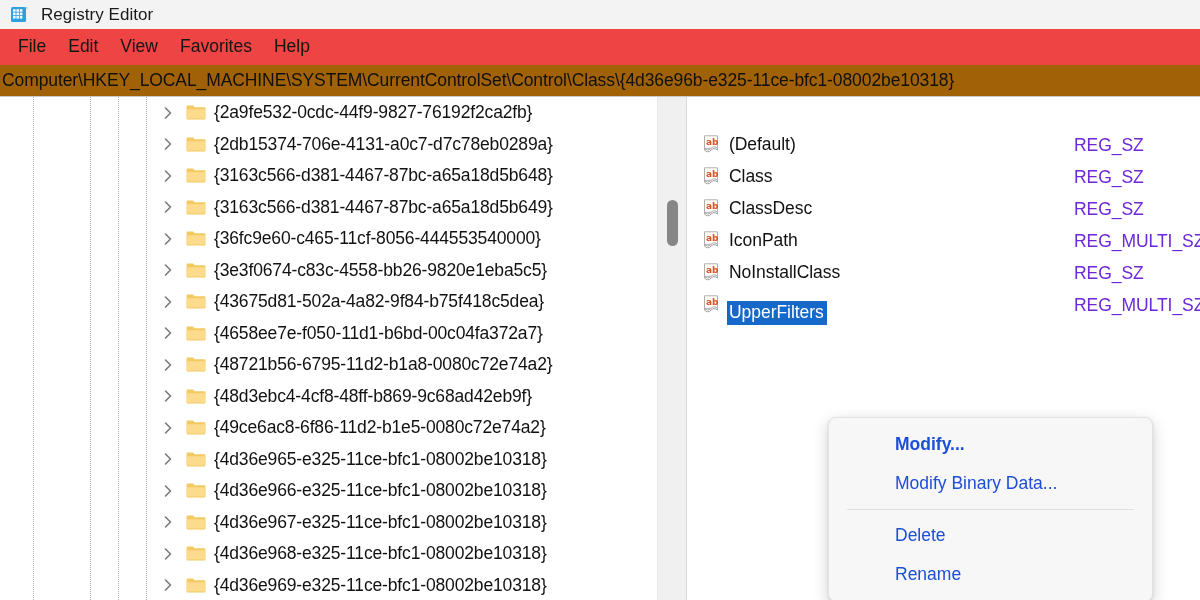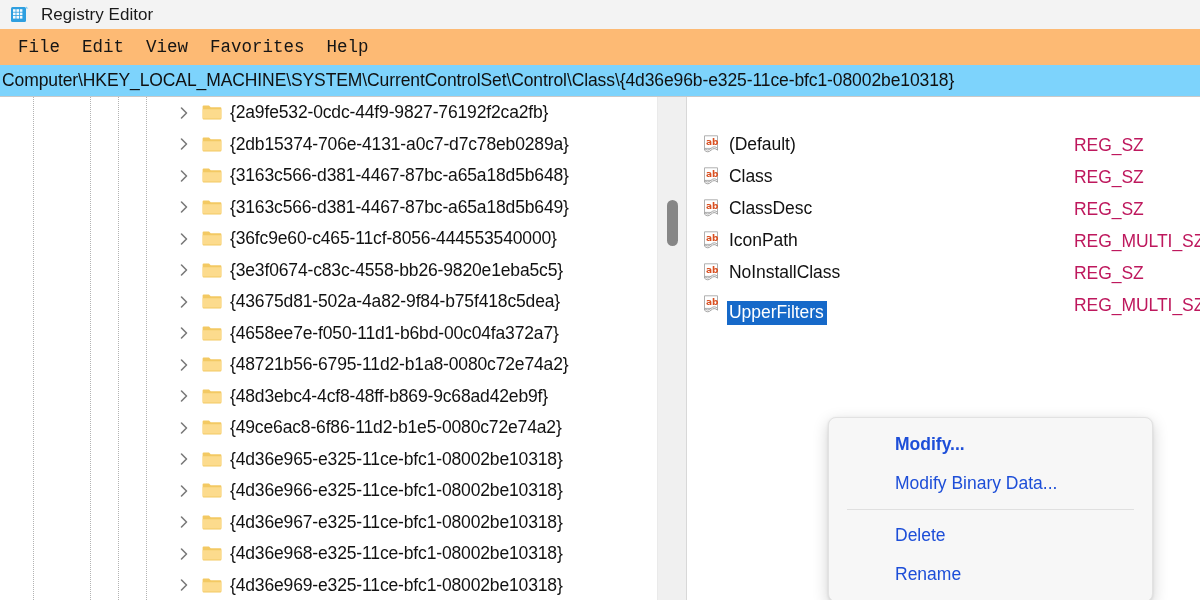--- a/index.html
+++ b/index.html
@@ -42,42 +42,41 @@
     margin-left: 11px;
     letter-spacing: 0.05px;
     white-space: nowrap;
   }
 
   
   .menubar {
     position: absolute;
     left: 0; top: 29px;
     width: 1200px; height: 36px;
-    background: #fdba74;
+    background: #ef4444;
     display: flex;
     align-items: center;
     padding-left: 7px;
     box-sizing: border-box;
-    font-family: Liberation Mono, monospace;
   }
   .menu-item {
     font-size: 17.5px;
     color: #151515;
     padding: 3px 11px 4px 11px;
     white-space: nowrap;
     cursor: default;
     border-radius: 3px;
   }
 
   
   .addressbar {
     position: absolute;
     left: 0; top: 65px;
     width: 1200px; height: 32px;
-    background: #7dd3fc;
+    background: #a16207;
     border-bottom: 1px solid #c9c9c9;
     box-sizing: border-box;
     display: flex;
     align-items: center;
   }
   .address-text {
     font-size: 17.5px;
     color: #101010;
     white-space: nowrap;
     padding-left: 2px;
@@ -111,21 +110,20 @@
     width: 1px;
     height: 503px;
     background-image: linear-gradient(to bottom, #9a9a9a 1px, transparent 1px);
     background-size: 1px 2px;
     opacity: 0.75;
   }
   .tree-rows {
     position: absolute;
     left: 0; top: 0;
     width: 657px;
-    padding-left: 16px;
   }
   .tree-row {
     position: relative;
     height: 31.5px;
     display: flex;
     align-items: center;
     padding-left: 160px;
     box-sizing: border-box;
     cursor: default;
   }
@@ -236,21 +234,21 @@
   }
   .row-name.selected {
     background: #1669c9;
     color: #ffffff;
     margin-top: 16px;
   }
   .row-type {
     position: absolute;
     left: 385px;
     font-size: 17.5px;
-    color: #be185d;
+    color: #6d28d9;
     white-space: nowrap;
     letter-spacing: -0.05px;
   }
 
   
   .ctx-menu {
     position: absolute;
     left: 828px; top: 320px;
     width: 325px;
     background: #f7f7f7;

